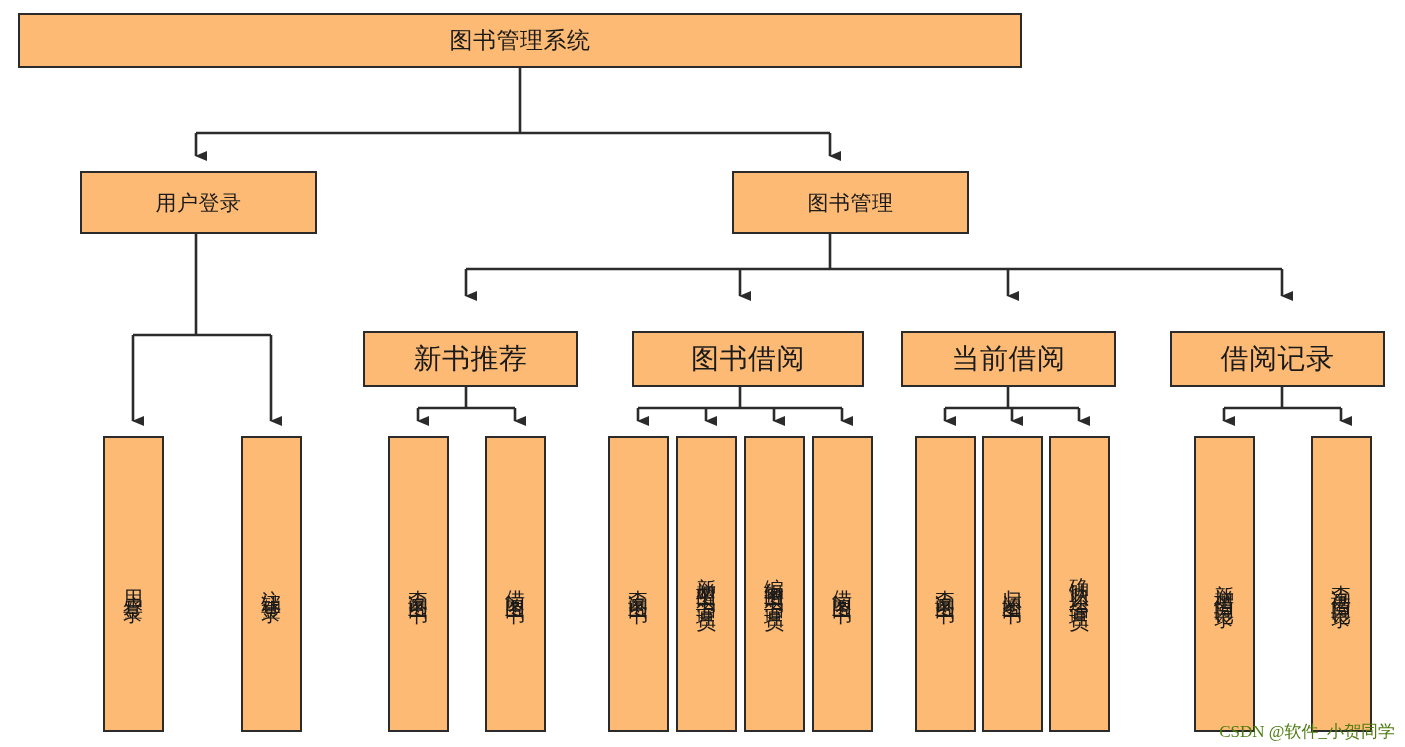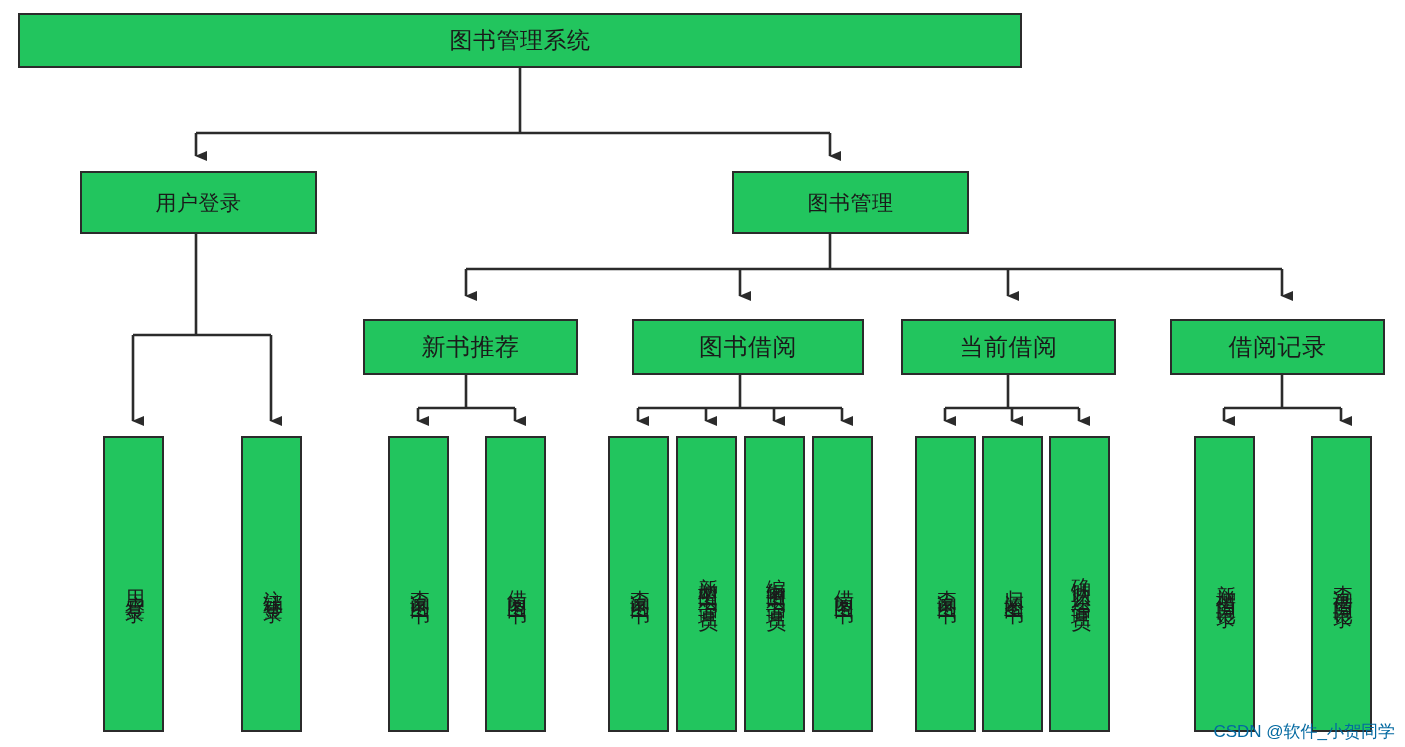--- a/index.html
+++ b/index.html
@@ -20,54 +20,54 @@
   #wires {
     position: absolute;
     left: 0;
     top: 0;
     width: 1405px;
     height: 747px;
   }
   .node {
     position: absolute;
     box-sizing: border-box;
-    background: #22c55e;
+    background: #fdba74;
     border: 2.2px solid #2b2b2b;
     display: flex;
     align-items: center;
     justify-content: center;
     color: #1a1a1a;
     letter-spacing: 0.5px;
-    font-family: Liberation Mono, monospace;
   }
   .node.root    { font-size: 23px; }
   .node.level1  { font-size: 21px; }
-  .node.level2  { font-size: 24px; }
+  .node.level2  { font-size: 28px; margin-top: 12px; }
   .node.leaf {
     font-size: 20px;
     align-items: center;
     justify-content: center;
     padding: 4px 0;
   }
   .vtext {
     writing-mode: vertical-rl;
     text-orientation: upright;
     letter-spacing: 5px;
     line-height: 1;
     white-space: nowrap;
     text-align: center;
   }
   .watermark {
     position: absolute;
     right: 10px;
     bottom: 4px;
     font-size: 17px;
-    color: #0369a1;
+    color: #4d7c0f;
     white-space: nowrap;
     pointer-events: none;
+    font-family: Liberation Serif, serif;
   }
 </style>
 </head>
 <body>
 
 <div id="canvas">
 
   <svg id="wires" viewBox="0 0 1405 747" xmlns="http://www.w3.org/2000/svg">
     <defs>
       <marker id="arrow" viewBox="0 0 10 12" refX="5" refY="11" markerWidth="10" markerHeight="12" orient="auto-start-reverse" markerUnits="userSpaceOnUse">

